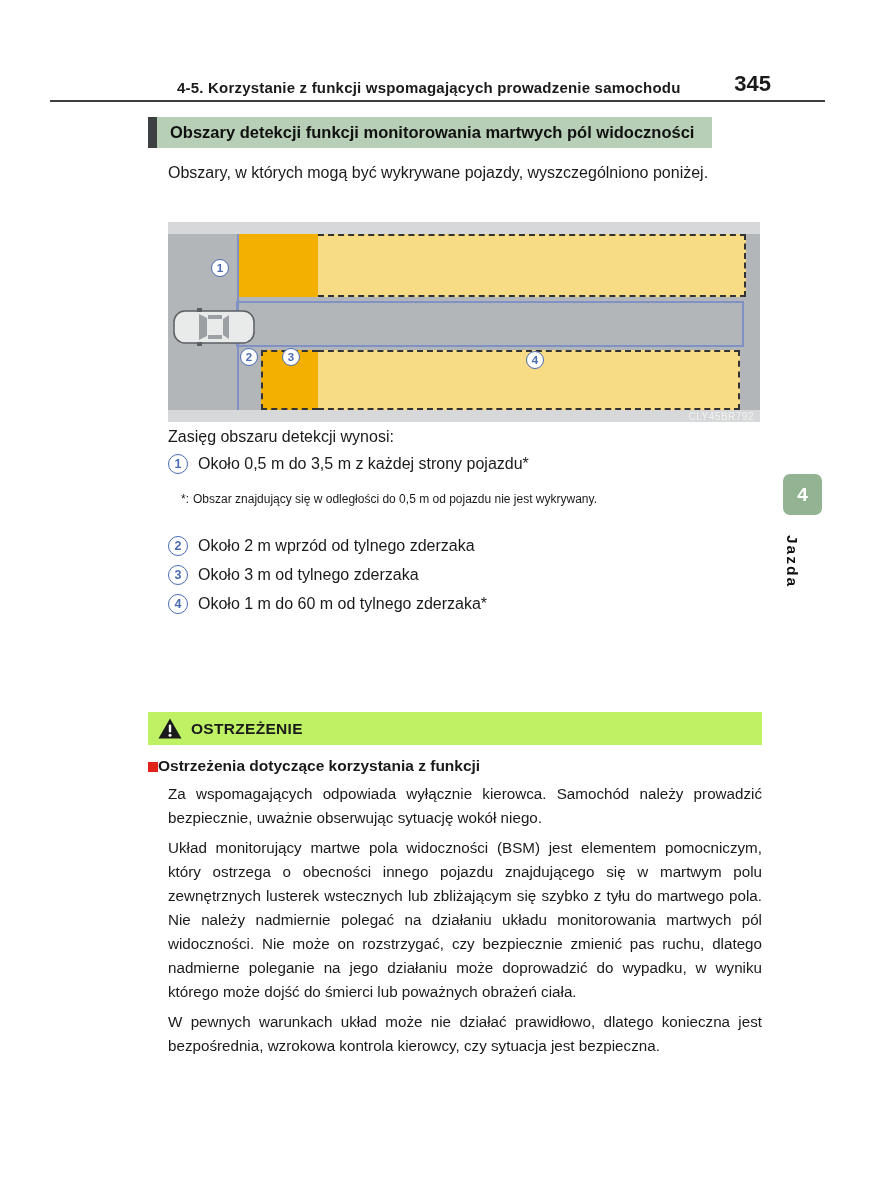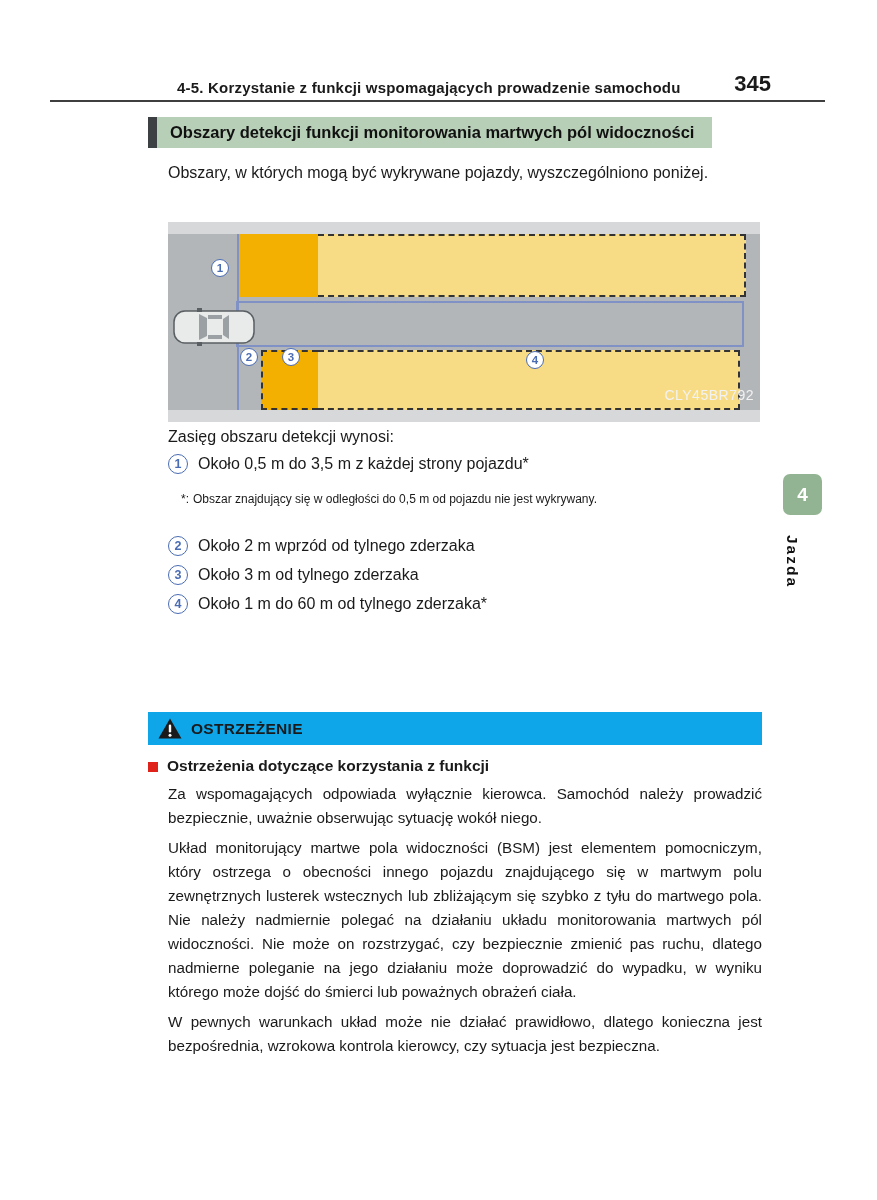--- a/index.html
+++ b/index.html
@@ -30,39 +30,39 @@
   .zone-near-rear  { left:93px;  top:128px; width:57px;  height:60px; background:#f4b000; border:2px dashed #333; border-right:none; z-index:2; }
   .blue-rect  { position:absolute; left:68px; top:79px; width:508px; height:46px; border:2px solid #8091c6; z-index:3; }
   .blue-vline { position:absolute; left:69px; top:12px; width:2px; height:176px; background:#8091c6; z-index:3; }
   .car { position:absolute; left:5px; top:86px; z-index:4; }
   .marker { position:absolute; width:18px; height:18px; border-radius:50%; background:#fff; border:1.5px solid #4a6cb3; color:#4a6cb3;
             font-size:11.5px; font-weight:bold; display:flex; align-items:center; justify-content:center; z-index:5; }
   .marker.m1 { left:43px;  top:37px; }
   .marker.m2 { left:72px;  top:126px; }
   .marker.m3 { left:114px; top:126px; }
   .marker.m4 { left:358px; top:129px; }
-  .fig-code { position:absolute; right:6px; bottom:19px; color:#f2f2f2; font-size:14px; letter-spacing:0.5px; z-index:6; }
+  .fig-code { position:absolute; right:6px; bottom:0; color:#f2f2f2; font-size:10px; letter-spacing:0.5px; z-index:6; }
 
   
   .lead { position:absolute; left:168px; top:428px; font-size:16px; }
   .item { position:absolute; left:168px; display:flex; align-items:center; gap:10px; font-size:16px; }
   .item .num { width:20px; height:20px; border-radius:50%; border:1.5px solid #4a6cb3; color:#4a6cb3; background:#fff;
                font-size:12.5px; font-weight:bold; display:flex; align-items:center; justify-content:center; flex:none; }
   .item.i1 { top:454px; } .item.i2 { top:536px; } .item.i3 { top:565px; } .item.i4 { top:594px; }
   .footnote { position:absolute; left:181px; width:581px; font-size:12px; line-height:25px; text-align:justify;
               padding-left:17px; text-indent:-17px; }
   .footnote.f1 { top:487px; } .footnote.f2 { top:624px; }
   .footnote .star { margin-right:4px; }
 
   
   .warning { position:absolute; left:148px; top:712px; width:614px; }
-  .warning-header { height:33px; background:#0ea5e9; display:flex; align-items:center; padding-left:10px; gap:9px; }
+  .warning-header { height:33px; background:#bef264; display:flex; align-items:center; padding-left:10px; gap:9px; }
   .warning-title { font-size:15.5px; font-weight:bold; letter-spacing:0.3px; }
   .warning-body { padding-top:12px; }
-  .subtitle-row { display:flex; align-items:flex-start; gap:9px; margin-bottom:7px; }
+  .subtitle-row { display:flex; align-items:flex-start; margin-bottom:7px; }
   .red-bullet { width:10px; height:10px; background:#e0231a; margin-top:5px; flex:none; }
   .warning-subtitle { font-size:15.5px; font-weight:bold; }
   .warning-body p { margin:0 0 6px 20px; width:594px; font-size:15.2px; line-height:24px; text-align:justify; }
 
   
   .chapter-tab { position:absolute; left:783px; top:474px; width:39px; height:41px; background:#93b493; border-radius:7px;
                  color:#fff; font-size:19px; font-weight:bold; display:flex; align-items:center; justify-content:center; }
   .chapter-label { position:absolute; left:783px; top:535px; writing-mode:vertical-rl; font-size:15.5px; font-weight:bold;
                    letter-spacing:2px; color:#111; }
 </style>

